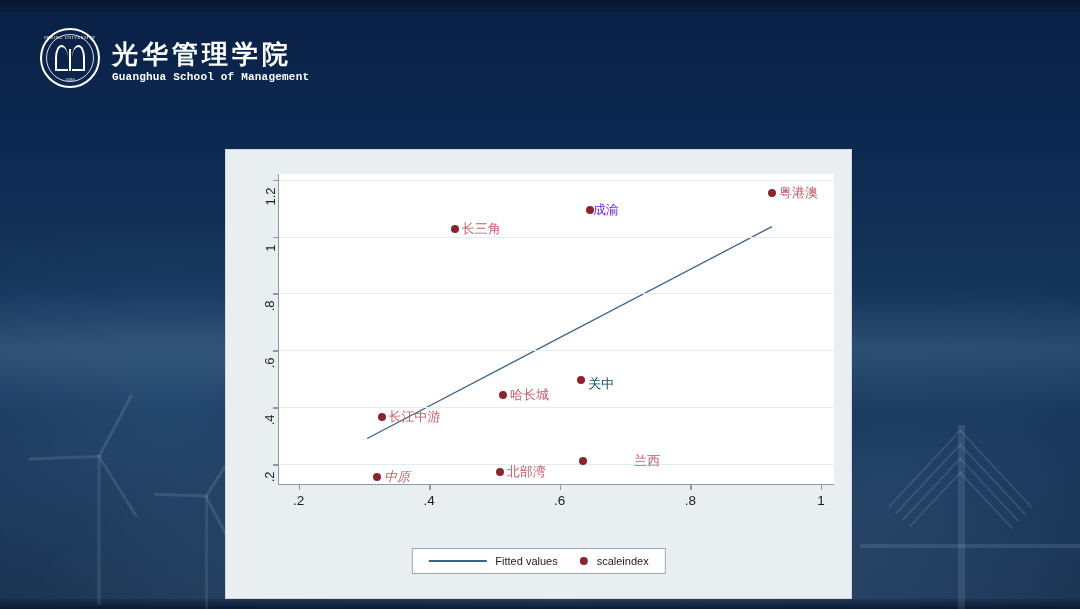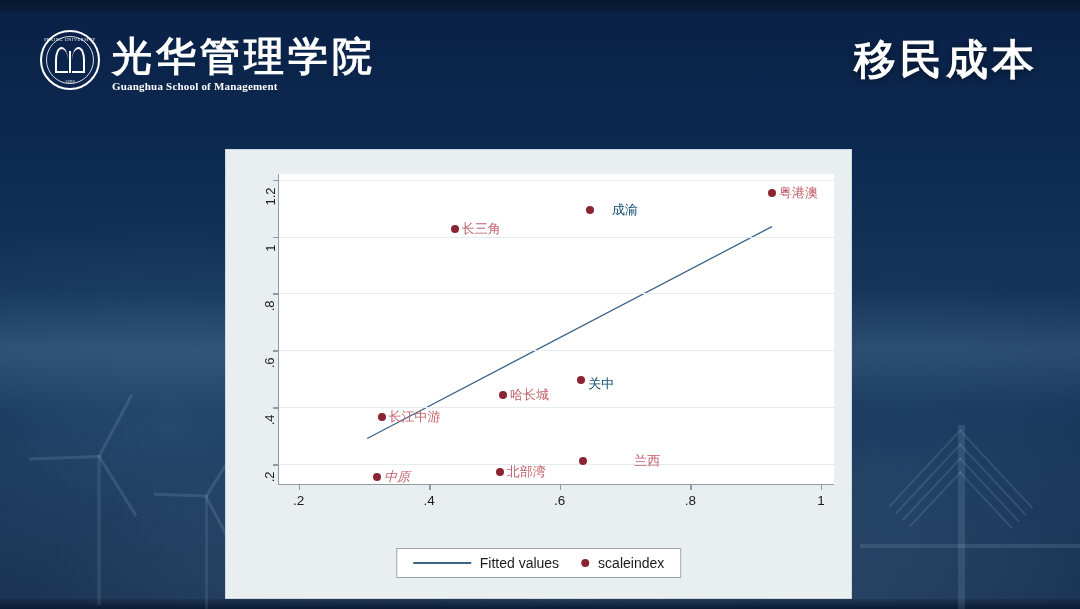--- a/index.html
+++ b/index.html
@@ -33,22 +33,22 @@
   .logo-wrap{position:absolute;left:40px;top:28px;display:flex;align-items:center;gap:12px;}
   .seal{width:56px;height:56px;border-radius:50%;border:2px solid #ffffff;position:relative;}
   .seal .ring{position:absolute;inset:4px;border-radius:50%;border:1px solid rgba(255,255,255,0.85);}
   .seal .glyph{position:absolute;inset:11px;border-radius:50%;}
   .seal .glyph:before,.seal .glyph:after{content:"";position:absolute;border:2px solid #fff;border-radius:50% 50% 0 0;}
   .seal .glyph:before{left:2px;top:4px;width:11px;height:22px;border-right:none;}
   .seal .glyph:after{right:2px;top:4px;width:11px;height:22px;border-left:none;}
   .seal .stem{position:absolute;left:50%;top:8px;width:2px;height:22px;margin-left:-1px;background:#fff;}
   .seal .txt-top{position:absolute;left:0;right:0;top:5px;text-align:center;font-size:4.2px;letter-spacing:.6px;color:#fff;font-family:"Liberation Serif",serif;}
   .seal .txt-bot{position:absolute;left:0;right:0;bottom:4px;text-align:center;font-size:4.2px;letter-spacing:.4px;color:#fff;font-family:"Liberation Serif",serif;}
-  .wordmark-cn{color:#ffffff;font-size:40px;font-weight:bold;letter-spacing:4px;font-family:"Liberation Serif",serif;line-height:1.05;margin-top:8px;}
-  .wordmark-en{color:#ffffff;font-size:11px;font-weight:bold;letter-spacing:.2px;font-family:Liberation Serif, serif;margin-top:2px;}
+  .wordmark-cn{color:#ffffff;font-size:26px;font-weight:bold;letter-spacing:4px;font-family:"Liberation Serif",serif;line-height:1.05;margin-top:8px;}
+  .wordmark-en{color:#ffffff;font-size:11px;font-weight:bold;letter-spacing:.2px;font-family:Liberation Mono, monospace;margin-top:2px;}
 
   .slide-title{
     position:absolute;right:42px;top:32px;color:#ffffff;
     font-size:42px;font-weight:bold;letter-spacing:4px;
     font-family:"Liberation Serif",serif;
     text-shadow:0 2px 7px rgba(0,0,0,0.45);
   }
   .subtitle{
     position:absolute;left:0;right:0;top:106px;text-align:center;
     color:#f3d78b;font-size:21px;font-weight:bold;letter-spacing:1.2px;
@@ -82,21 +82,21 @@
     color:#1b1b1b;font-size:14px;
   }
   .dot{position:absolute;width:8px;height:8px;border-radius:50%;background:#8c2331;transform:translate(-50%,-50%);}
   .ptlabel{position:absolute;color:#c1606a;font-size:13px;white-space:nowrap;transform:translate(0,-50%);font-family:"DejaVu Sans",sans-serif;}
   .fitline{position:absolute;left:0;top:0;width:100%;height:100%;overflow:visible;}
   .legend{
     position:absolute;left:50%;transform:translateX(-50%);top:398px;
     background:#ffffff;border:1px solid #9aa6ab;padding:6px 16px;
     display:flex;align-items:center;gap:22px;
   }
-  .legend-item{display:flex;align-items:center;gap:9px;color:#1b1b1b;font-size:14px;}
+  .legend-item{display:flex;align-items:center;gap:9px;color:#1b1b1b;font-size:11px;}
   .legend-line{display:inline-block;width:58px;height:2px;background:#3d6387;}
   .legend-dot{display:inline-block;width:8px;height:8px;border-radius:50%;background:#8c2331;}
 </style>
 </head>
 <body>
 
 <div class="slide">
 
   <div class="bg-haze haze1"></div>
   <div class="bg-haze haze2"></div>
@@ -138,21 +138,20 @@
           <div class="stem"></div>
         </div>
       <div class="txt-bot">1898</div>
     </div>
     <div>
       <div class="wordmark-cn">光华管理学院</div>
       <div class="wordmark-en">Guanghua School of Management</div>
     </div>
   </div>
 
-  <div class="slide-title">移民成本</div>
 
   <div class="chart-panel">
     <div class="plot" id="plot">
       <svg class="fitline" id="fitsvg" viewBox="0 0 555 310">
           <line x1="88.1470588235294" y1="264.4954128440367" x2="492.97058823529414" y2="52.61467889908255" stroke="#3d6387" stroke-width="1.3"></line>
         </svg>
     <div class="gridline" style="top: 290.092px;"></div>
         <div class="ytick" style="top: 290.092px;"></div>
         <div class="ylab-holder" style="top: 290.092px;">
           <div class="ytlabel">.2</div>
@@ -200,21 +199,21 @@
         <div class="ptlabel" style="left: 182.641px; top: 54.6055px; color: rgb(193, 96, 106);">长三角</div>
         <div class="dot" style="left: 220.694px; top: 297.771px; background: rgb(140, 35, 49);"></div>
         <div class="ptlabel" style="left: 227.694px; top: 297.771px; color: rgb(193, 96, 106);">北部湾</div>
         <div class="dot" style="left: 223.959px; top: 220.982px; background: rgb(140, 35, 49);"></div>
         <div class="ptlabel" style="left: 230.959px; top: 220.982px; color: rgb(193, 96, 106);">哈长城</div>
         <div class="dot" style="left: 304.271px; top: 287.248px; background: rgb(140, 35, 49);"></div>
         <div class="ptlabel" style="left: 311.271px; top: 287.248px; color: rgb(193, 96, 106); margin-left: 44px;">兰西</div>
         <div class="dot" style="left: 302.312px; top: 205.908px; background: rgb(140, 35, 49);"></div>
         <div class="ptlabel" style="left: 309.312px; top: 210px; color: #0c4a6e;">关中</div>
         <div class="dot" style="left: 310.8px; top: 36.4037px; background: rgb(140, 35, 49);"></div>
-        <div class="ptlabel" style="left: 333px; top: 36.4037px; color: #0c4a6e;">成渝</div>
+        <div class="ptlabel" style="left: 314px; top: 36.4037px; color: #6d28d9;">成渝</div>
         <div class="dot" style="left: 492.971px; top: 19.055px; background: rgb(140, 35, 49);"></div>
         <div class="ptlabel" style="left: 499.971px; top: 19.055px; color: rgb(193, 96, 106);">粤港澳</div>
       </div>
     <div class="legend">
       <div class="legend-item">
         <span class="legend-line"></span>
         <span>Fitted values</span>
       </div>
       <div class="legend-item">
         <span class="legend-dot"></span>

